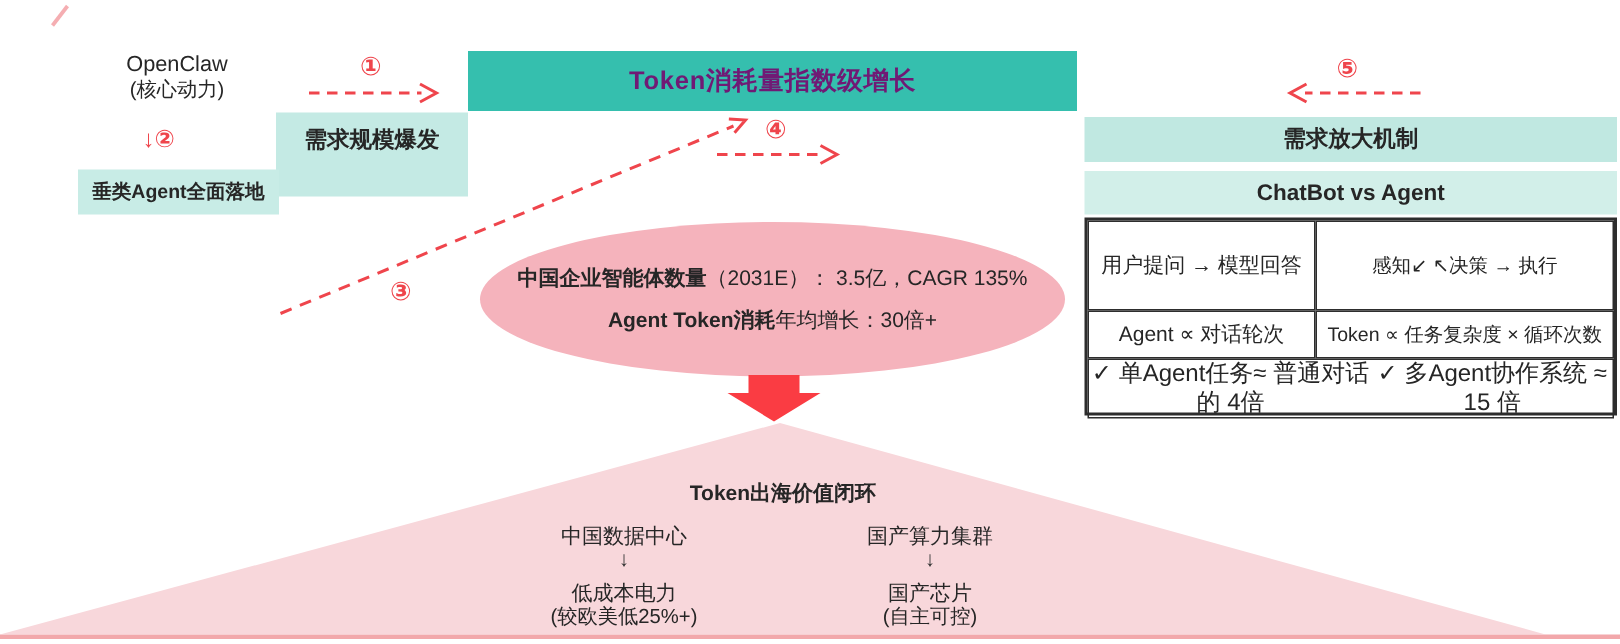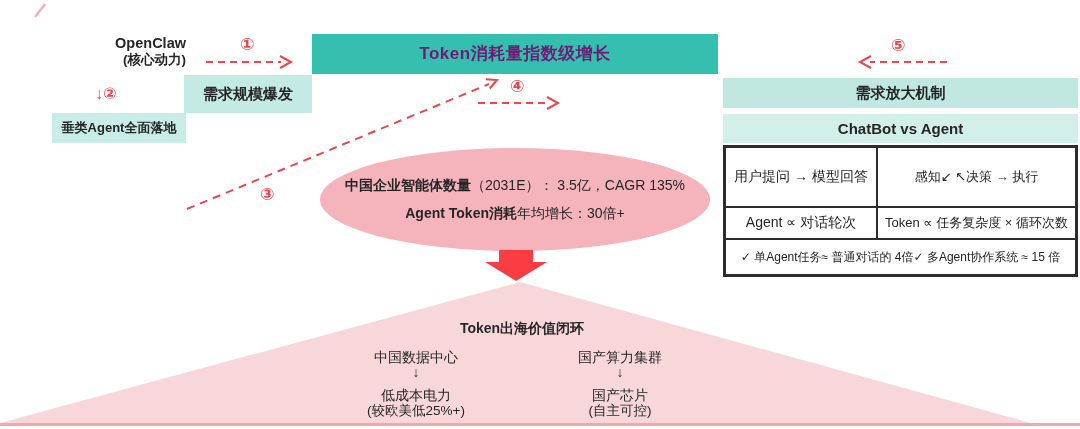--- a/index.html
+++ b/index.html
@@ -3,38 +3,38 @@
 <meta charset="utf-8">
 <style>
   html,body{margin:0;padding:0;background:#ffffff;}
   .stage{
     position:relative;width:1080px;height:429px;overflow:hidden;
     font-family:"Liberation Sans","DejaVu Sans",sans-serif;
     color:#262626;background:#ffffff;
   }
   .abs{position:absolute;}
   
-  .openclaw{left:50px;top:35px;width:136px;text-align:right;font-weight:bold;}
+  .openclaw{left:50px;top:35px;width:136px;text-align:center;font-weight:normal;}
   .openclaw .t1{font-size:14.5px;line-height:17px;}
   .openclaw .t2{font-size:13.5px;line-height:16px;}
   
   .marker{color:#ef454c;font-size:17px;font-weight:bold;line-height:18px;}
   .m1{left:240px;top:36px;}
   .m2{left:95px;top:85px;font-size:16px;}
   .m3{left:260px;top:186px;}
   .m4{left:510px;top:78px;}
   .m5{left:891px;top:37px;}
   
   .title-bar{
     left:312px;top:34px;width:406px;height:40px;background:#35bfae;
     color:#701a75;font-size:17px;font-weight:bold;text-align:center;line-height:40px;
     letter-spacing:0.5px;
   }
   .burst-box{
-    left:184px;top:75px;width:128px;height:38px;background:#c4eae4;
+    left:184px;top:75px;width:128px;height:56px;background:#c4eae4;
     font-size:15px;font-weight:bold;text-align:center;line-height:38px;
   }
   .vert-header{
     left:52px;top:113px;width:134px;height:30px;background:#c8ece6;
     font-size:13px;font-weight:bold;text-align:center;line-height:30px;white-space:nowrap;
   }
   .list-box{
     left:52px;top:145px;width:134px;height:131px;background:#ffffff;
     border:1.5px solid #3a3a3a;box-sizing:border-box;
   }
@@ -54,21 +54,21 @@
     left:723px;top:145px;width:355px;height:132px;box-sizing:border-box;
     display:grid;grid-template-columns:152px 1fr;grid-template-rows:60px 32px auto;
     border:2px solid #2d2d2d;background:#ffffff;font-size:14px;
   }
   .cmp-table .cell{
     border:0.75px solid #2d2d2d;display:flex;flex-direction:row;
     align-items:center;justify-content:center;text-align:center;
   }
   .cmp-table .loop{font-size:13px;line-height:14.5px;}
   .cmp-table .small{font-size:13px;}
-  .cmp-table .foot{grid-column:1 / span 2;line-height:19px;font-size:12px;}
+  .cmp-table .foot{grid-column:1 / span 2;line-height:19px;font-size:16px;}
   
   .ellipse{
     left:320px;top:148px;width:390px;height:103px;background:#f5b3bc;
     border-radius:50%;display:flex;flex-direction:column;align-items:center;
     justify-content:center;gap:10px;font-size:14px;text-align:center;
   }
   .ellipse b{font-weight:bold;}
   
   .funnel{
     left:0;top:282px;width:1080px;height:141px;background:#f8d7db;

